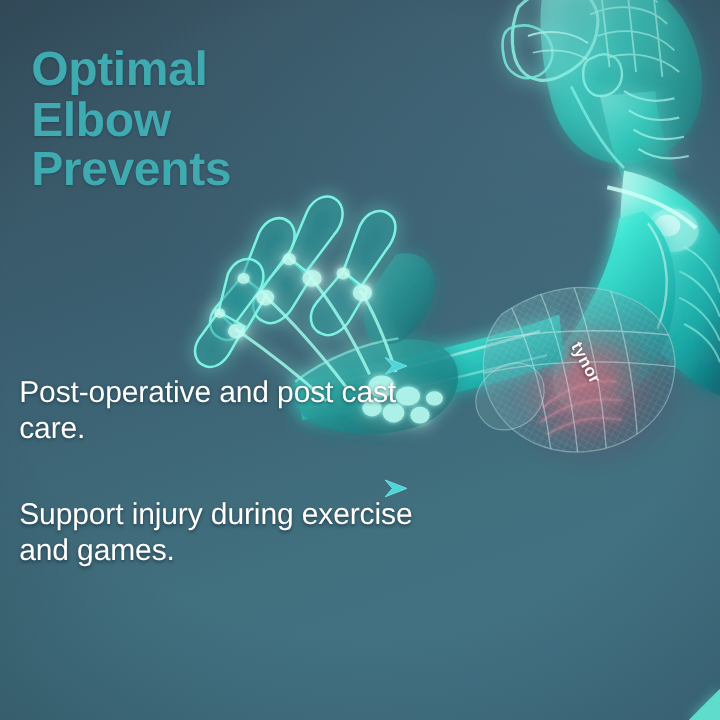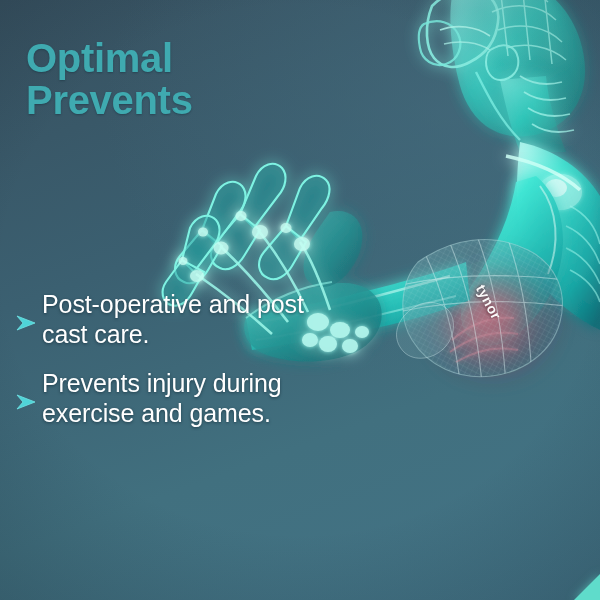--- a/index.html
+++ b/index.html
@@ -65,22 +65,23 @@
   
   .bullets {
     position: absolute;
     left: 16px;
     top: 290px;
     width: 330px;
     z-index: 6;
   }
   .bullet-row {
     display: flex;
-    align-items: center;
+    align-items: flex-end;
     margin-bottom: 20px;
+    flex-direction: column;
   }
   .bullet-icon {
     flex: 0 0 auto;
     width: 26px;
     margin-top: 7px;
     line-height: 0;
   }
   .bullet-icon svg { display:block; }
   .bullet-text {
     font-size: 25px;
@@ -334,41 +335,42 @@
                  C434 360 414 362 404 352 C394 342 394 328 404 316 Z" fill="#88b4bb" fill-opacity="0.20" stroke="#cfe9ec" stroke-width="1" stroke-opacity="0.4"></path>
       </g>
 
     </svg>
   </div>
 
   <div class="vignette"></div>
 
   <div class="headline">
     <span class="hl-line">Optimal</span>
+    <span class="hl-line">Elbow</span>
     <span class="hl-line">Prevents</span>
   </div>
 
   <div class="bullets">
 
     <div class="bullet-row">
       <span class="bullet-icon">
         <svg width="22" height="16" viewBox="0 0 22 16" xmlns="http://www.w3.org/2000/svg">
           <path d="M1 1 L19 8 L1 15 L7 8 Z" fill="#4fd4d8" stroke="#6fe3e4" stroke-width="0.8" stroke-linejoin="round"></path>
         </svg>
       </span>
       <span class="bullet-text">Post-operative and post cast care.</span>
     </div>
 
     <div class="bullet-row">
       <span class="bullet-icon">
         <svg width="22" height="16" viewBox="0 0 22 16" xmlns="http://www.w3.org/2000/svg">
           <path d="M1 1 L19 8 L1 15 L7 8 Z" fill="#4fd4d8" stroke="#6fe3e4" stroke-width="0.8" stroke-linejoin="round"></path>
         </svg>
       </span>
-      <span class="bullet-text">Prevents injury during exercise and games.</span>
+      <span class="bullet-text">Support injury during exercise and games.</span>
     </div>
 
   </div>
 
   <div class="brand-mark">tynor</div>
 
   <div class="corner-accent"></div>
 
 </div>
 

